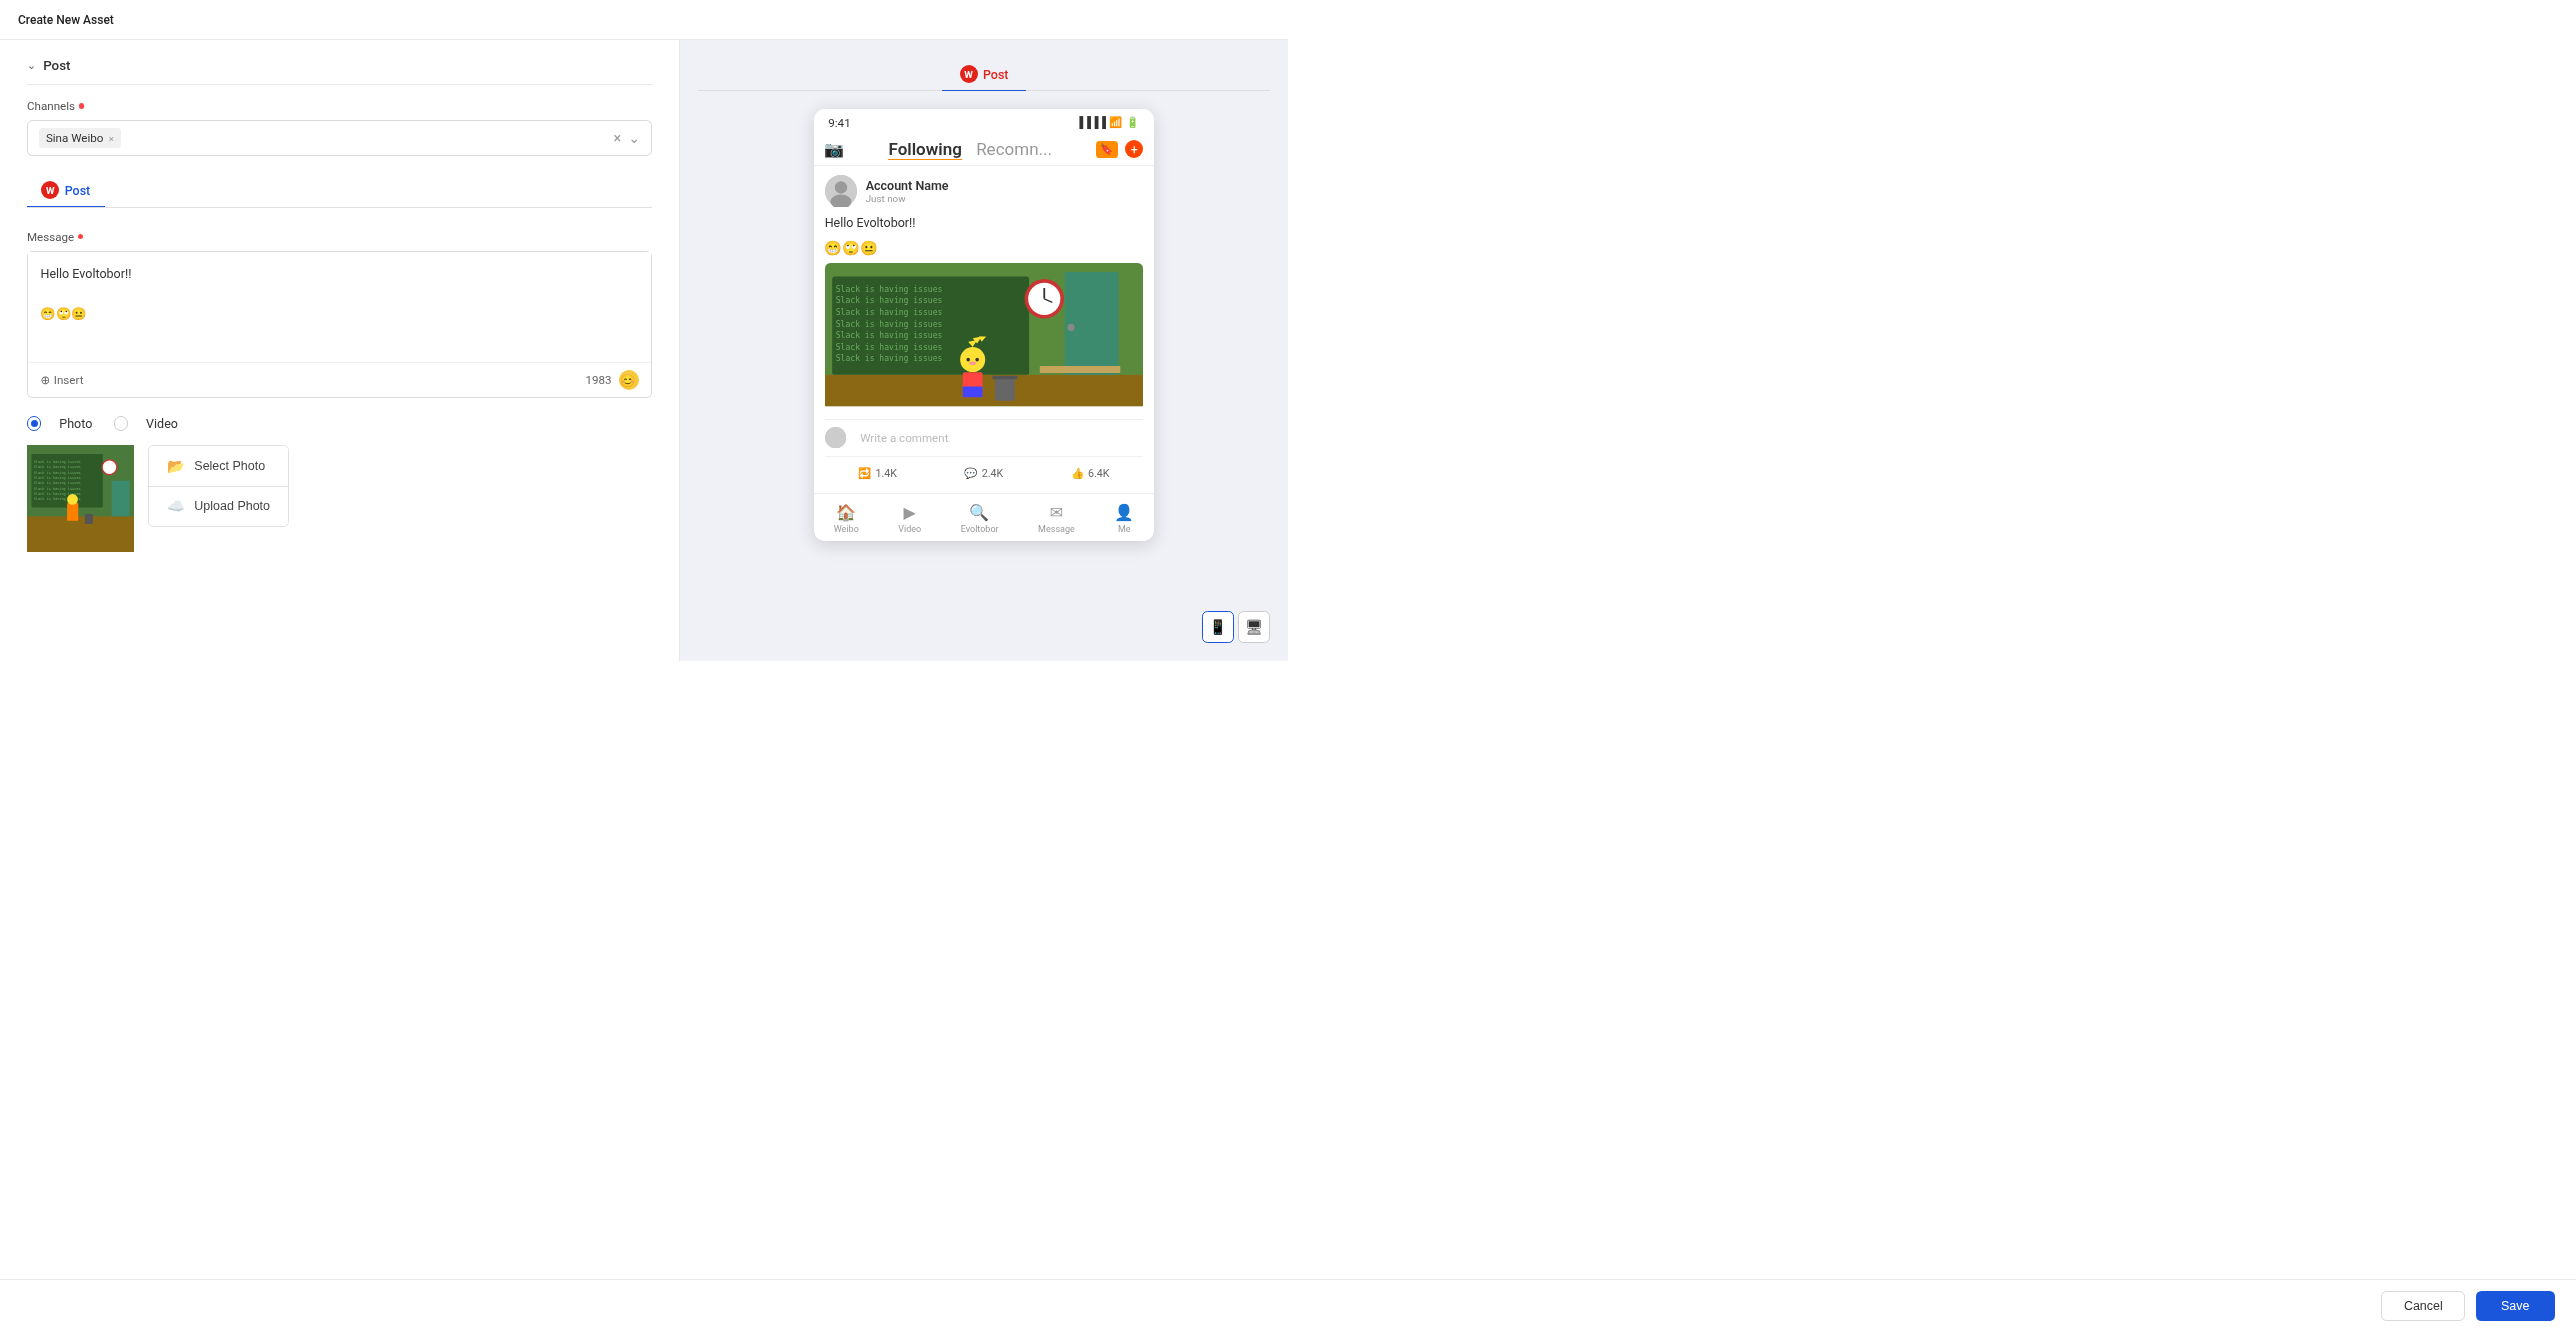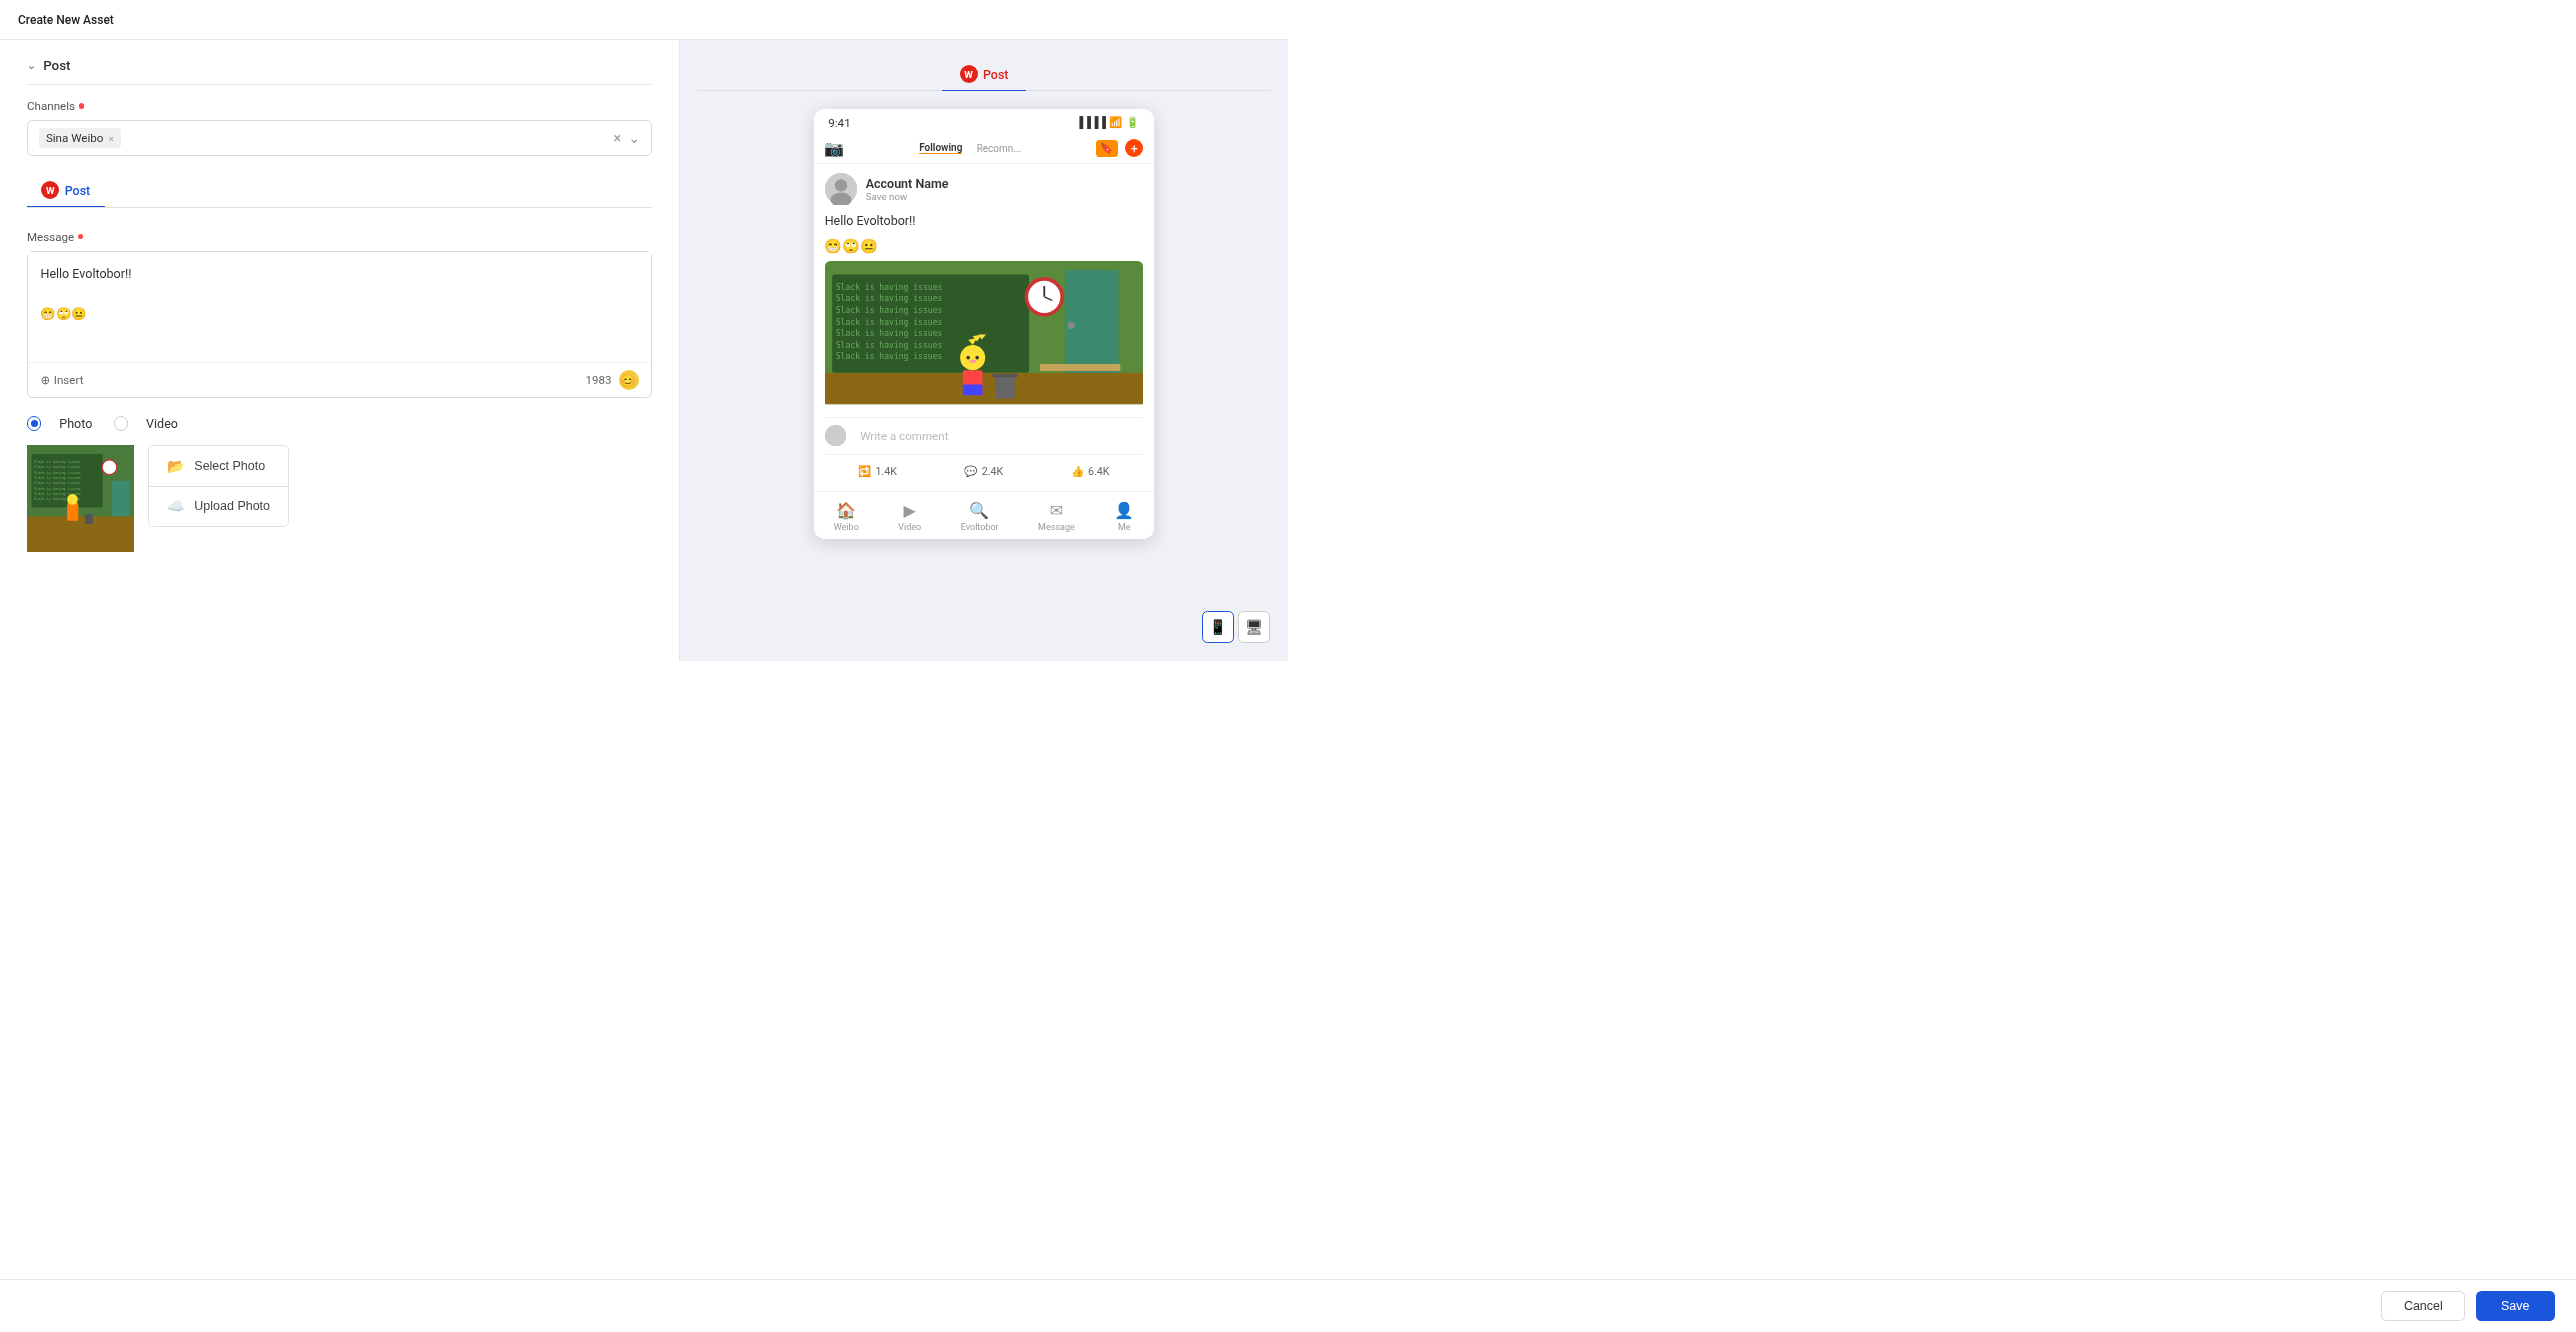--- a/index.html
+++ b/index.html
@@ -361,21 +361,21 @@
       border-bottom: 0.9px solid #eee;
     }
 
     .weibo-nav-center {
       display: flex;
       gap: 14.3px;
       align-items: center;
     }
 
     .weibo-nav-tab {
-      font-size: 10px;
+      font-size: 17px;
       color: #999;
       cursor: pointer;
     }
 
     .weibo-nav-tab.active {
       color: #333;
       font-weight: 600;
       border-bottom: 1.8px solid #ff8c00;
     }
 
@@ -735,21 +735,21 @@
         <div class="post-header">
           <div class="avatar-circle">
             <svg width="32" height="32" viewBox="0 0 36 36">
               <circle cx="18" cy="18" r="18" fill="#ccc"></circle>
               <circle cx="18" cy="14" r="7" fill="#999"></circle>
               <ellipse cx="18" cy="30" rx="12" ry="8" fill="#999"></ellipse>
             </svg>
           </div>
           <div class="post-meta">
             <div class="post-author">Account Name</div>
-            <div class="post-time">Save now</div>
+            <div class="post-time">Just now</div>
           </div>
         </div>
         <div class="post-text">Hello Evoltobor!!</div>
         <div class="post-emojis">😁🙄😐</div>
 
         <div class="post-image">
           <svg width="100%" viewBox="0 0 356 160" xmlns="http://www.w3.org/2000/svg">
 
             <rect width="356" height="160" fill="#5a8a3c"></rect>
 

